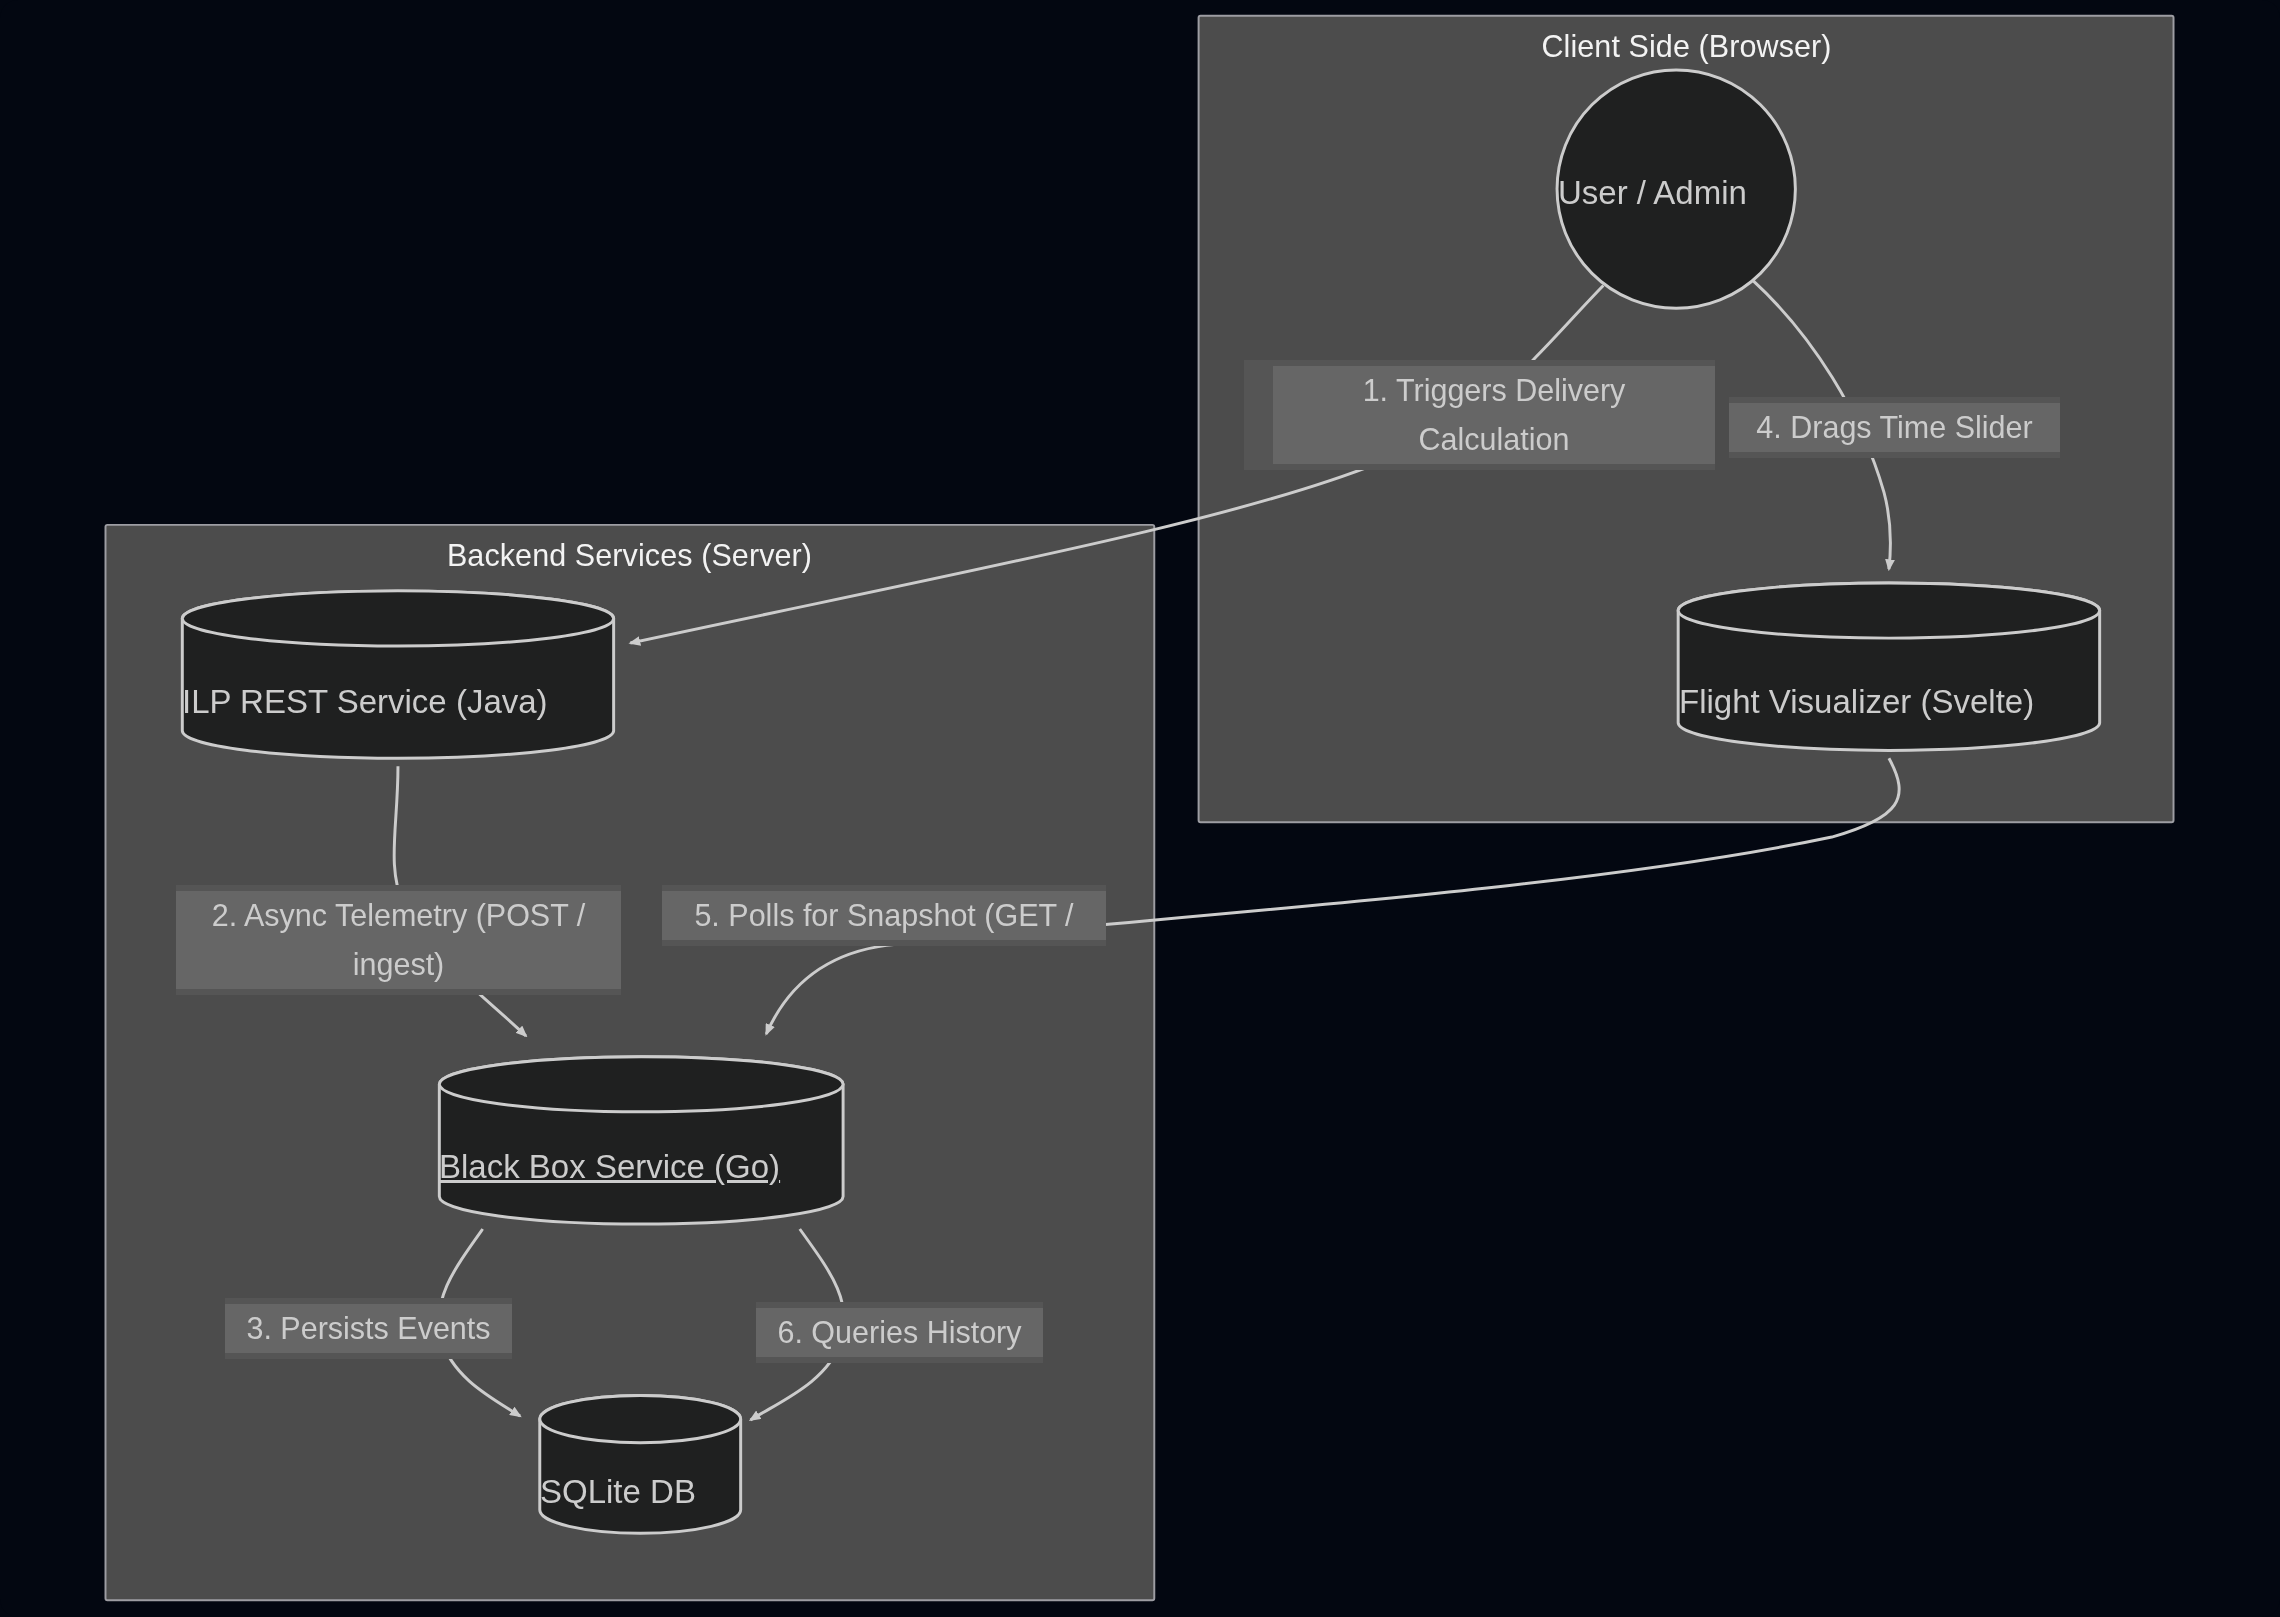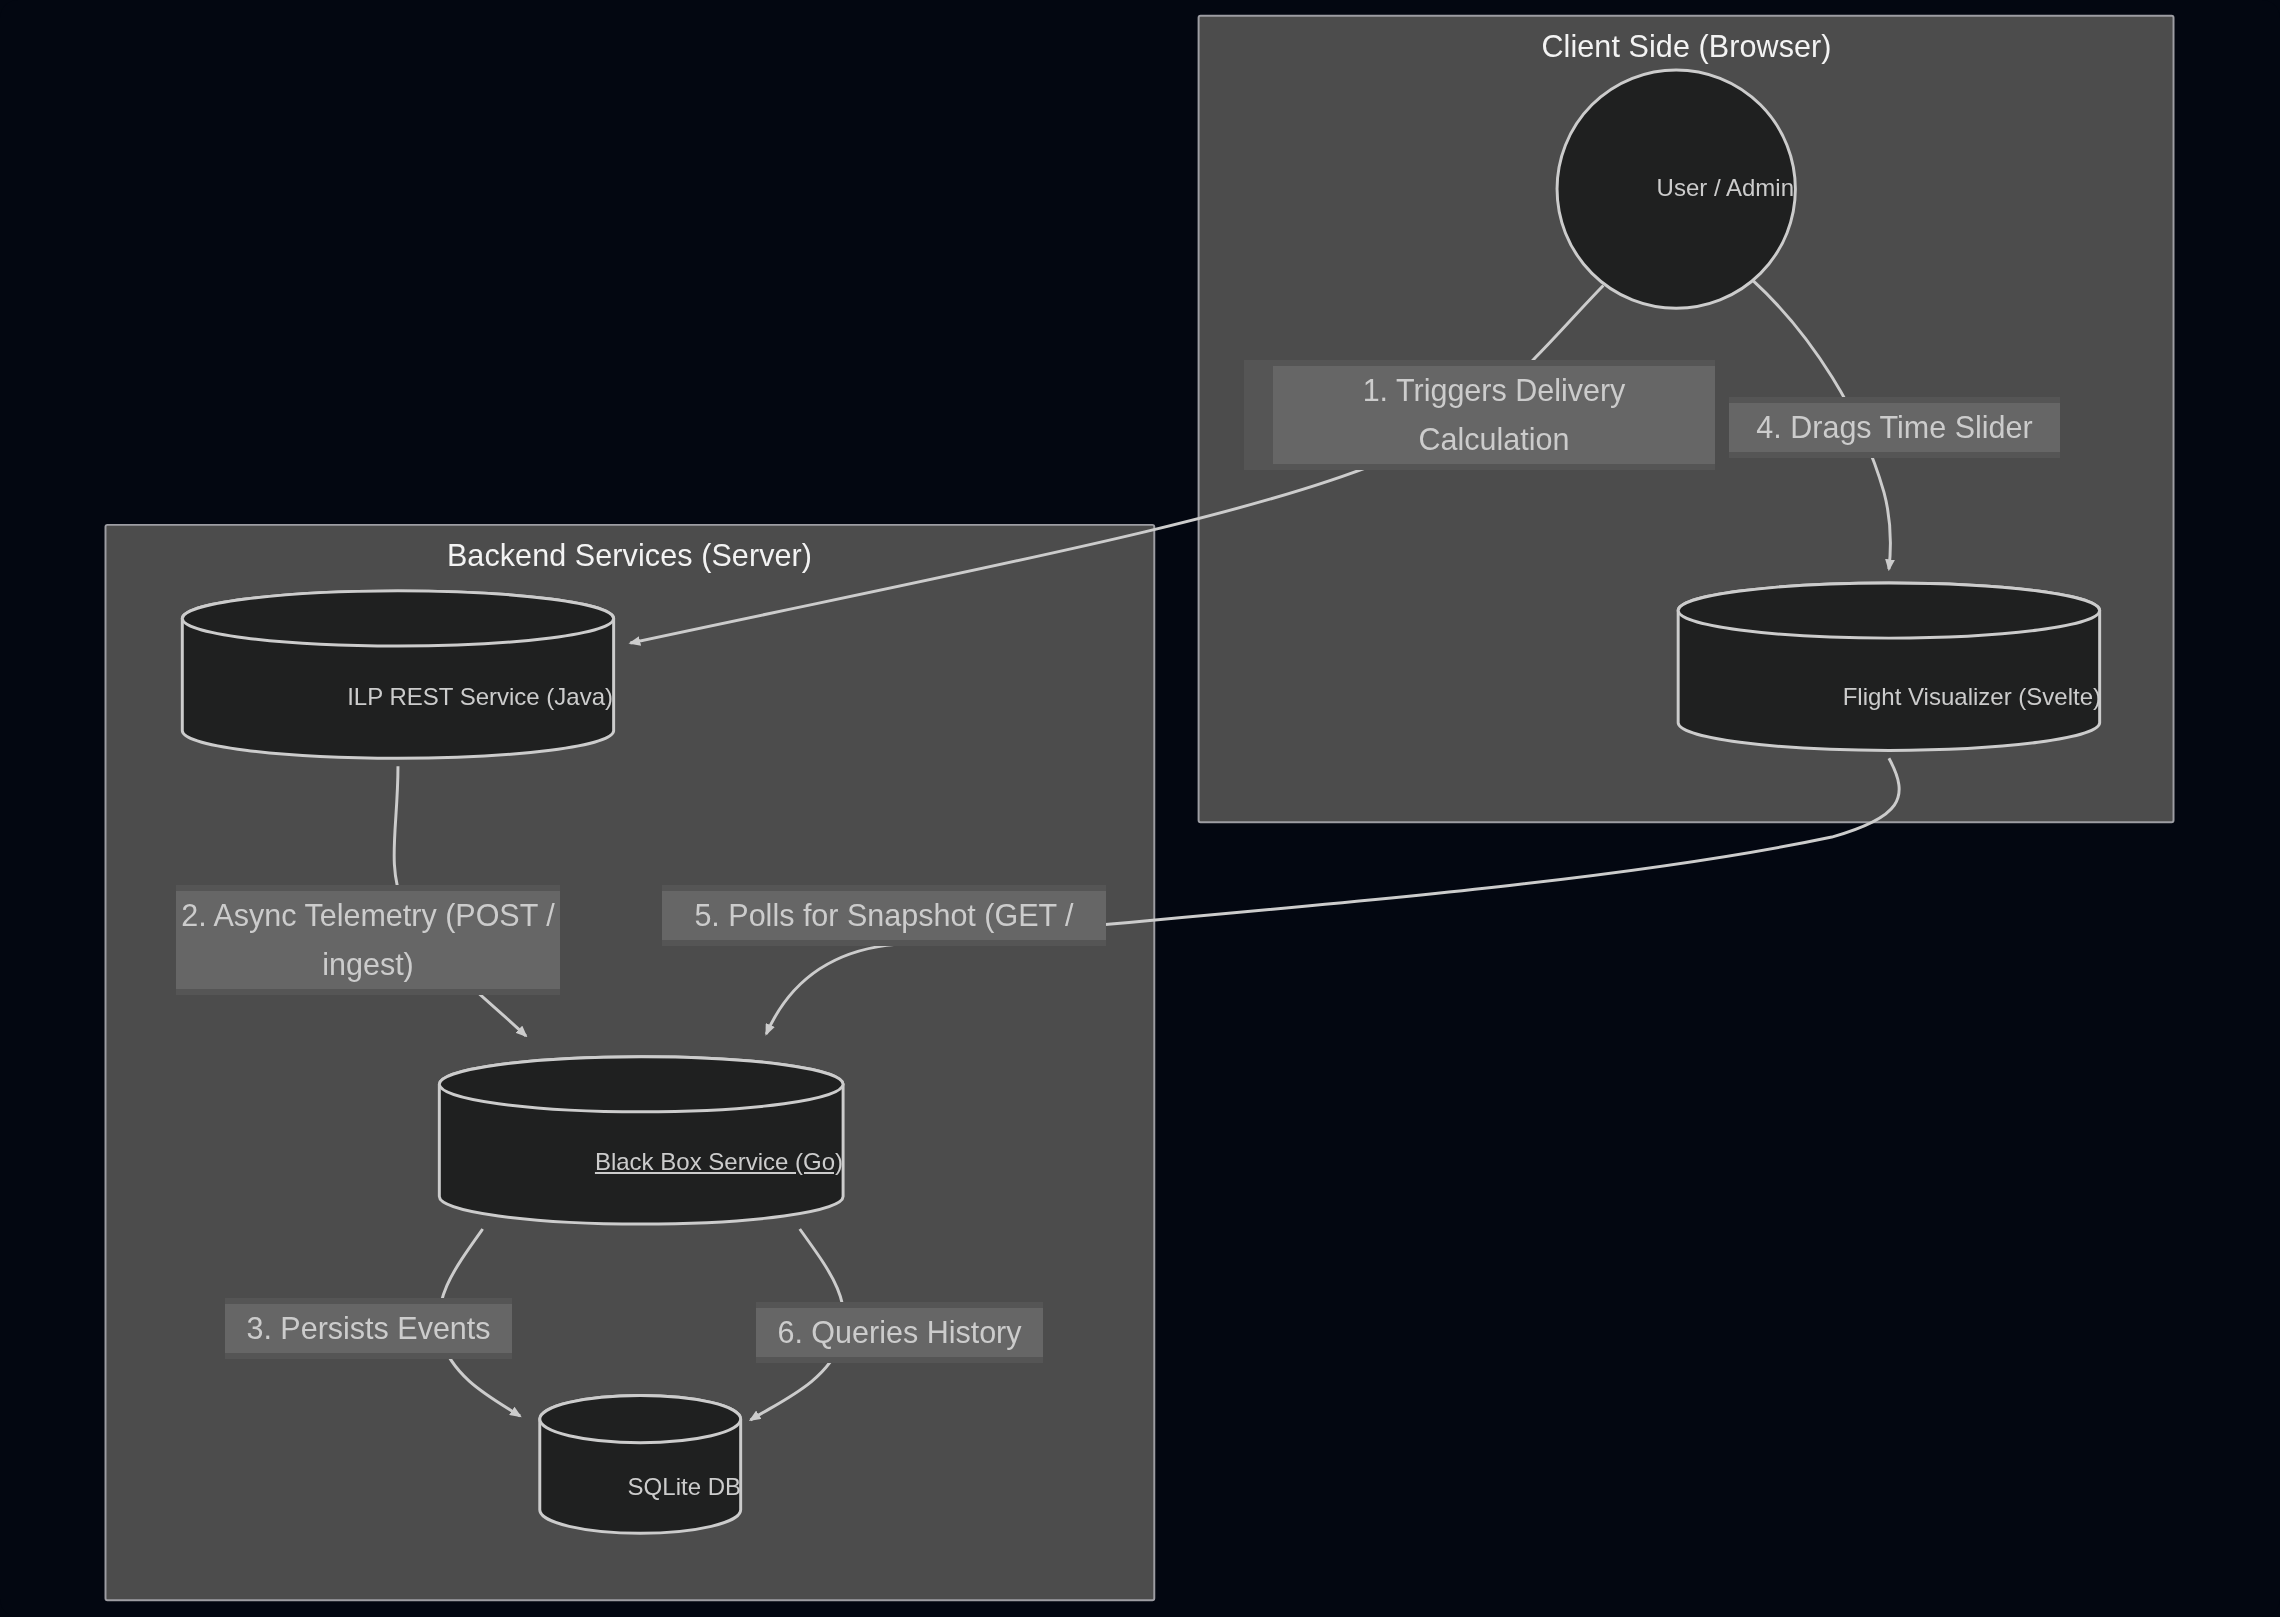--- a/index.html
+++ b/index.html
@@ -30,23 +30,23 @@
     position: absolute;
     color: #f3f3f3;
     font-size: 30.5px;
     white-space: nowrap;
     text-align: center;
     letter-spacing: 0.1px;
   }
   .node-label {
     position: absolute;
     color: #cccccc;
-    font-size: 24px;
+    font-size: 33px;
     white-space: nowrap;
-    text-align: right;
+    text-align: left;
   }
   .edge-label {
     position: absolute;
     color: #cccccc;
     font-size: 30.5px;
     text-align: center;
     line-height: 47px;
     background: #555555;
     padding: 5.9px 0;
   }
@@ -126,21 +126,21 @@
 
   <div class="node-label" style="left:439px; top:1148px; width:404px;text-decoration:underline;">Black Box Service (Go)</div>
 
   <div class="node-label" style="left:540px; top:1473px; width:201px;">SQLite DB</div>
 
   <div class="edge-label" style="left:1244px; top:360px; width:442px;padding-left:29px;">
     <span class="ln"><span>1. Triggers Delivery</span></span>
     <span class="ln"><span>Calculation</span></span>
   </div>
 
-  <div class="edge-label" style="left:176px; top:885px; width:384px;">
+  <div class="edge-label" style="left:176px; top:885px; width:445px;">
     <span class="ln"><span>2. Async Telemetry (POST /</span></span>
     <span class="ln"><span>ingest)</span></span>
   </div>
 
   <div class="edge-label" style="left:225px; top:1298px; width:287px;">
     <span class="ln"><span>3. Persists Events</span></span>
   </div>
 
   <div class="edge-label" style="left:1729px; top:397px; width:331px;">
     <span class="ln"><span>4. Drags Time Slider</span></span>

